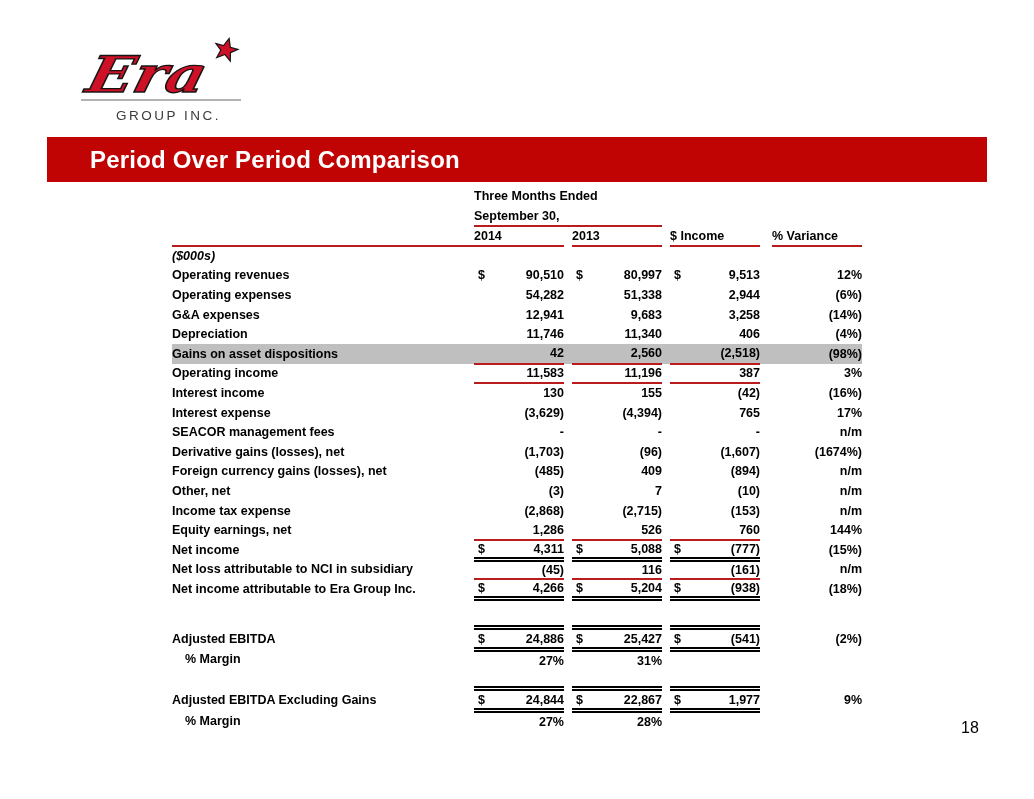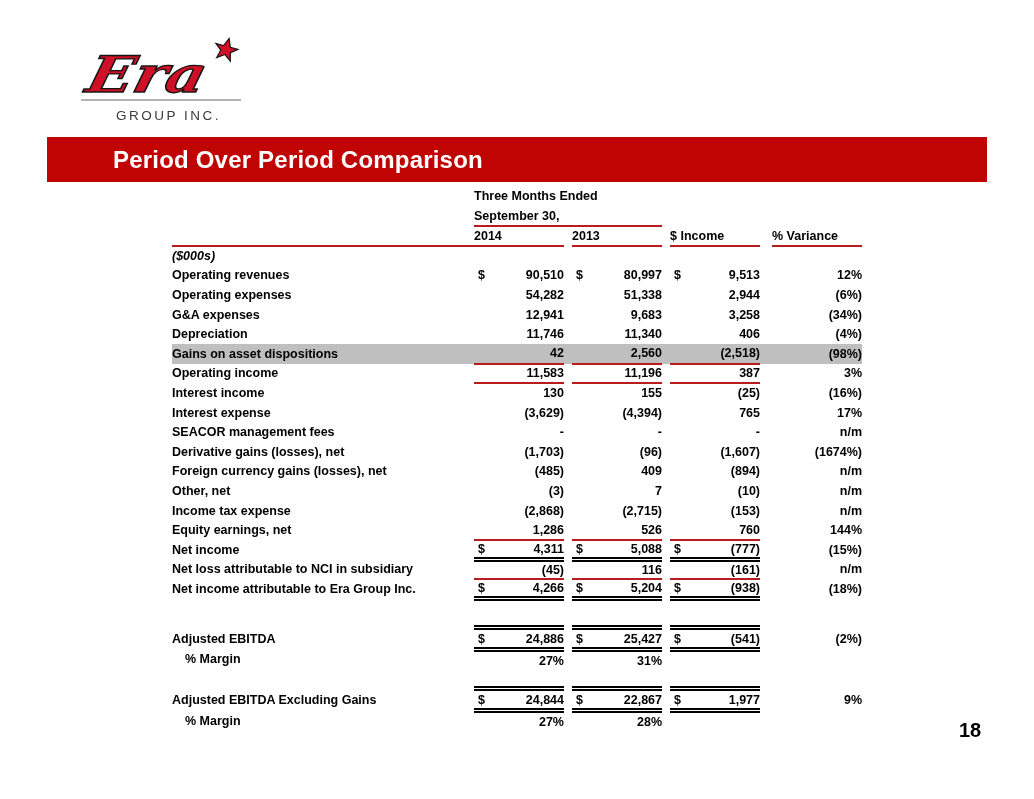--- a/index.html
+++ b/index.html
@@ -8,21 +8,21 @@
     font-family:"Liberation Sans",sans-serif;overflow:hidden;color:#000;
   }
   
   .logo{position:absolute;left:76px;top:34px;width:175px;height:96px;}
   
   .banner{
     position:absolute;left:47px;top:137px;width:940px;height:45px;
     background:var(--banner-red,#C00404);display:flex;align-items:center;
   }
   .banner .title{
-    color:#ffffff;font-size:24px;font-weight:bold;padding-left:66px;
+    color:#ffffff;font-size:24px;font-weight:bold;padding-left:43px;
     letter-spacing:0.2px;white-space:nowrap;
   }
   
   .tbl{
     position:absolute;left:172px;top:186px;border-collapse:collapse;
     table-layout:fixed;width:690px;
   }
   .tbl td{
     padding:0;font-size:12.5px;font-weight:bold;color:#000;
     vertical-align:middle;white-space:nowrap;overflow:visible;
@@ -39,21 +39,21 @@
   .money .cur{float:left;padding-left:4px;}
   .var{text-align:right;padding-right:9px;}
   .center{}
   .u1{border-bottom:2px solid #b91c1c;}
   .u2{border-bottom:5px double #000;}
   .o2{border-top:5px double #000;}
   tr.hl td{background:var(--highlight-gray,#BFBFBF);}
   
   .pagenum{
     position:absolute;left:950px;top:719px;width:40px;text-align:center;
-    font-size:20px;font-weight:bold;color:#000;
+    font-size:16px;font-weight:normal;color:#000;
   }
 </style>
 </head>
 <body>
 
 <div class="slide">
 
   <div class="logo">
     <svg width="175" height="96" viewBox="0 0 175 96">
       <g transform="translate(8,58) skewX(-14) scale(1.22,1)">
@@ -142,21 +142,21 @@
           <td class="var">(6%)</td>
         </tr>
         <tr>
           <td class="lbl">G&amp;A expenses</td>
           <td class="money"><span class="num">12,941</span></td>
           <td></td>
           <td class="money"><span class="num">9,683</span></td>
           <td></td>
           <td class="money"><span class="num">3,258</span></td>
           <td></td>
-          <td class="var">(34%)</td>
+          <td class="var">(14%)</td>
         </tr>
         <tr>
           <td class="lbl">Depreciation</td>
           <td class="money"><span class="num">11,746</span></td>
           <td></td>
           <td class="money"><span class="num">11,340</span></td>
           <td></td>
           <td class="money"><span class="num">406</span></td>
           <td></td>
           <td class="var">(4%)</td>
@@ -180,21 +180,21 @@
           <td class="money u1"><span class="num">387</span></td>
           <td></td>
           <td class="var">3%</td>
         </tr>
         <tr>
           <td class="lbl">Interest income</td>
           <td class="money"><span class="num">130</span></td>
           <td></td>
           <td class="money"><span class="num">155</span></td>
           <td></td>
-          <td class="money"><span class="num">(25)</span></td>
+          <td class="money"><span class="num">(42)</span></td>
           <td></td>
           <td class="var">(16%)</td>
         </tr>
         <tr>
           <td class="lbl">Interest expense</td>
           <td class="money"><span class="num">(3,629)</span></td>
           <td></td>
           <td class="money"><span class="num">(4,394)</span></td>
           <td></td>
           <td class="money"><span class="num">765</span></td>

